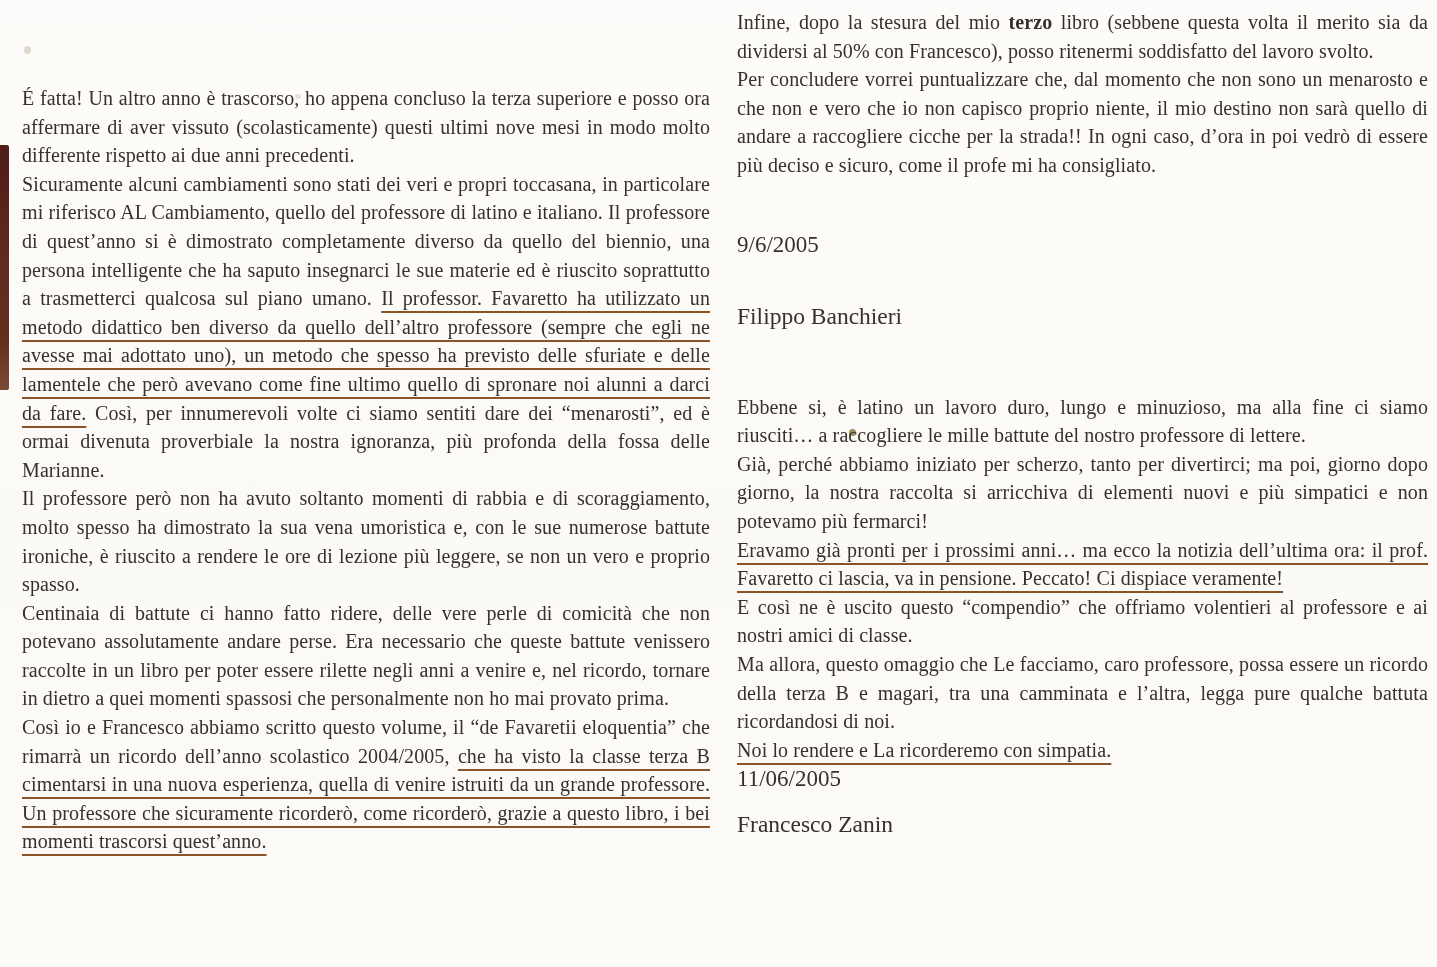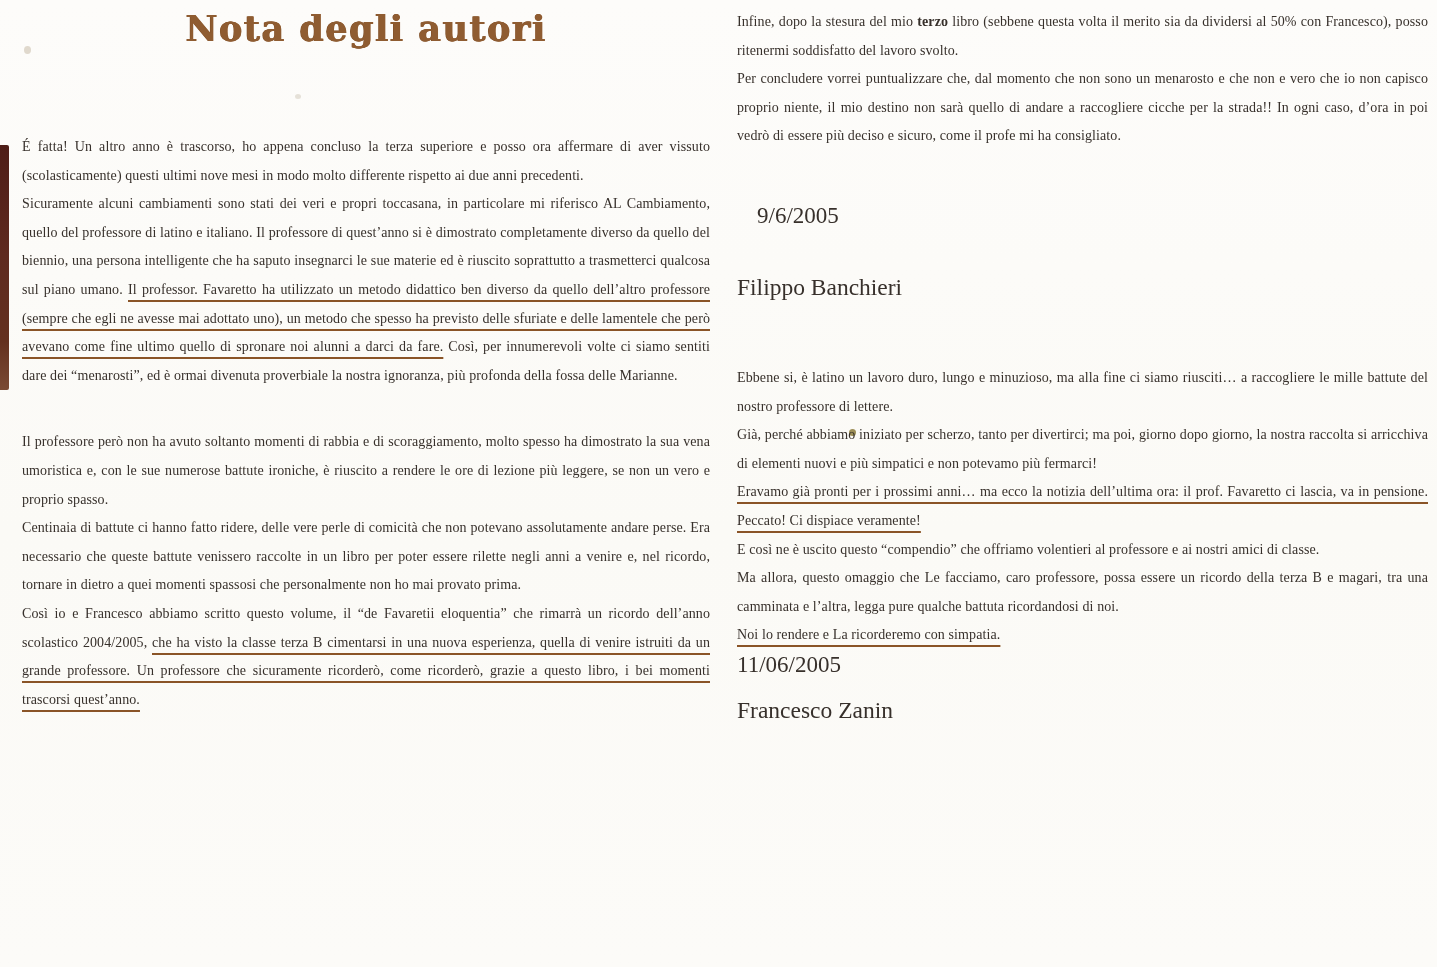--- a/index.html
+++ b/index.html
@@ -20,41 +20,41 @@
     text-align:center;
     font-family:"DejaVu Serif", serif;
     font-weight:800;
     font-size:35px;
     letter-spacing:1.5px;
     color:#8f5c31;
     text-shadow:0.6px 0 0 #8f5c31, -0.4px 0 0 #7c4c26;
   }
   .para{
     margin:0;
-    font-size:14px;
+    font-size:20px;
     line-height:28.6px;
     text-align:justify;
     letter-spacing:0.1px;
   }
   .col-left .para.first{margin-top:84px;}
-  .col-left .para.block-gap{margin-top:38px;}
+  .col-left .para.block-gap{}
   .col-right .para.first{margin-top:8px;}
   .u{
     text-decoration:underline;
     text-decoration-color:#8a5427;
     text-decoration-thickness:2px;
     text-underline-offset:6px;
   }
   .b{font-weight:bold;}
   .date-line{
     margin:0;
     font-size:23px;
     line-height:29px;
   }
-  .date-1{margin-top:50px;margin-left:20px;}
+  .date-1{margin-top:50px;}
   .date-2{}
   .sig{
     margin:0;
     font-size:23.5px;
     line-height:30px;
     text-align:left;
   }
   .sig-1{margin-top:42px;padding-right:40px;}
   .sig-2{margin-top:16px;padding-right:90px;}
   .gap-before-ebbene{margin-top:62px;}
@@ -74,21 +74,20 @@
 <body>
 
 <div class="page">
 
   <div class="scan-strip"></div>
   <div class="speck speck-1"></div>
   <div class="speck speck-2"></div>
   <div class="speck speck-3"></div>
 
   <div class="col col-left">
-    <h1 class="doc-title">Nota degli autori</h1>
 
     <p class="para first"><span>É fatta! Un altro anno è trascorso, ho appena concluso la terza superiore e posso ora affermare di aver vissuto (scolasticamente) questi ultimi nove mesi in modo molto differente rispetto ai due anni precedenti.</span></p>
 
     <p class="para"><span>Sicuramente alcuni cambiamenti sono stati dei veri e propri toccasana, in particolare mi riferisco AL Cambiamento, quello del professore di latino e italiano. Il professore di quest’anno si è dimostrato completamente diverso da quello del biennio, una persona intelligente che ha saputo insegnarci le sue materie ed è riuscito soprattutto a trasmetterci qualcosa sul piano umano. </span><span class="u">Il professor. Favaretto ha utilizzato un metodo didattico ben diverso da quello dell’altro professore (sempre che egli ne avesse mai adottato uno), un metodo che spesso ha previsto delle sfuriate e delle lamentele che però avevano come fine ultimo quello di spronare noi alunni a darci da fare.</span><span> Così, per innumerevoli volte ci siamo sentiti dare dei “menarosti”, ed è ormai divenuta proverbiale la nostra ignoranza, più profonda della fossa delle Marianne.</span></p>
 
     <p class="para block-gap"><span>Il professore però non ha avuto soltanto momenti di rabbia e di scoraggiamento, molto spesso ha dimostrato la sua vena umoristica e, con le sue numerose battute ironiche, è riuscito a rendere le ore di lezione più leggere, se non un vero e proprio spasso.</span></p>
 
     <p class="para"><span>Centinaia di battute ci hanno fatto ridere, delle vere perle di comicità che non potevano assolutamente andare perse. Era necessario che queste battute venissero raccolte in un libro per poter essere rilette negli anni a venire e, nel ricordo, tornare in dietro a quei momenti spassosi che personalmente non ho mai provato prima.</span></p>
 
     <p class="para"><span>Così io e Francesco abbiamo scritto questo volume, il “de Favaretii eloquentia” che rimarrà un ricordo dell’anno scolastico 2004/2005, </span><span class="u">che ha visto la classe terza B cimentarsi in una nuova esperienza, quella di venire istruiti da un grande professore. Un professore che sicuramente ricorderò, come ricorderò, grazie a questo libro, i bei momenti trascorsi quest’anno.</span></p>

